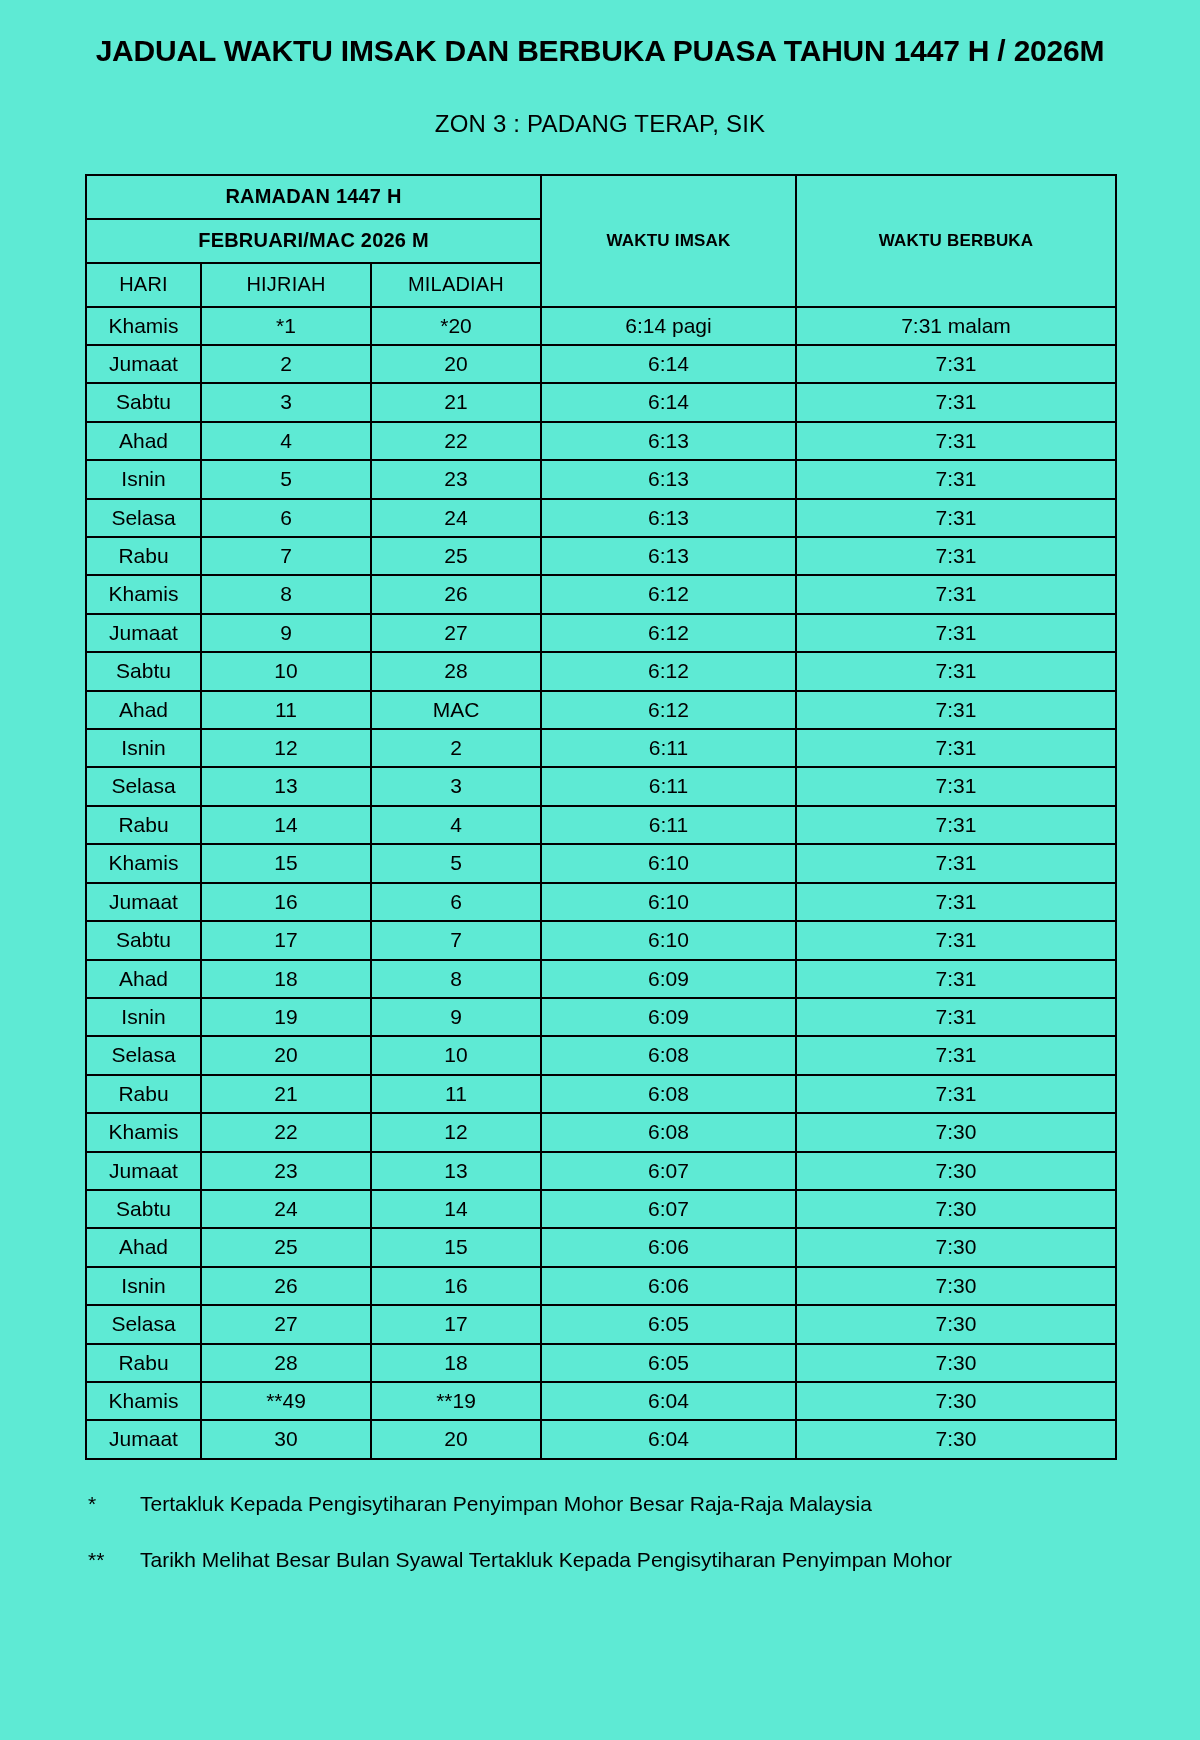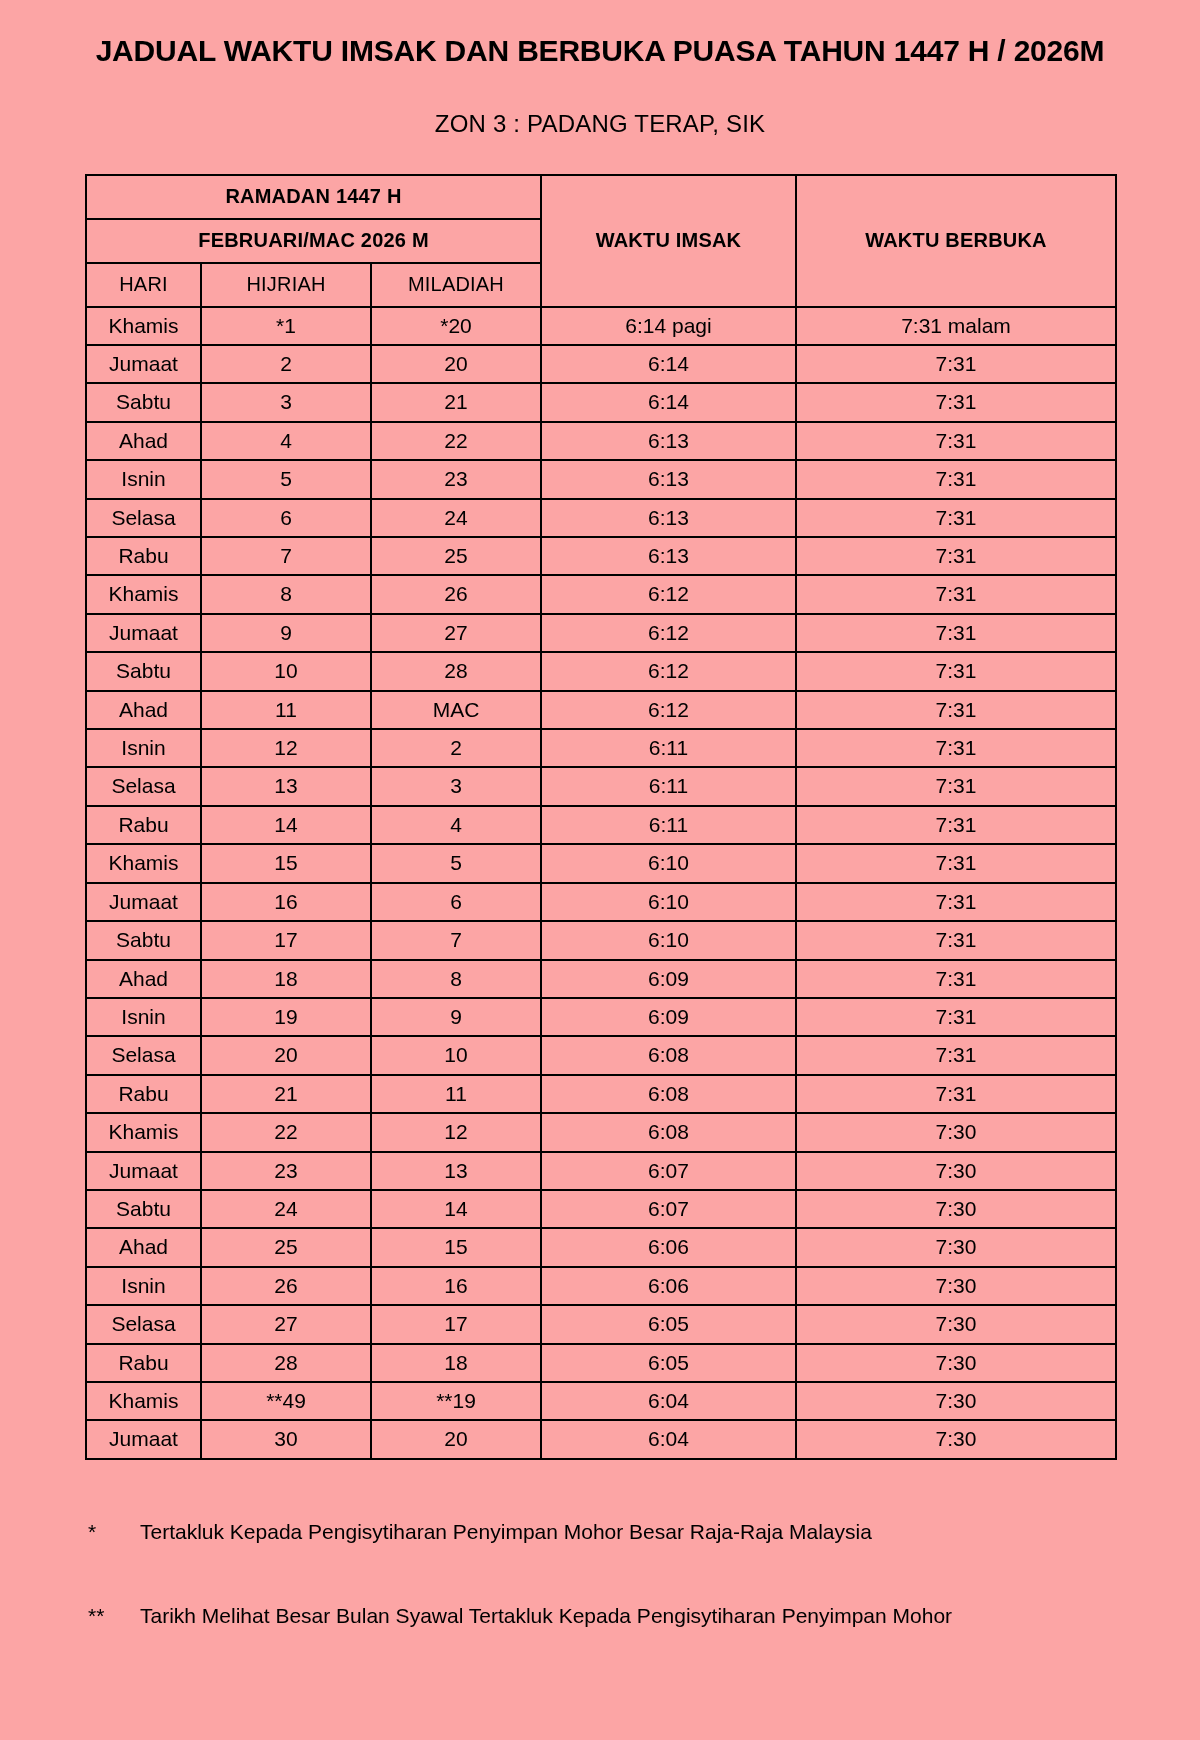--- a/index.html
+++ b/index.html
@@ -13,21 +13,21 @@
     font-family: "Liberation Sans", sans-serif;
     color: #000000;
     -webkit-font-smoothing: antialiased;
   }
   .page {
     width: 1200px;
     height: 1740px;
     box-sizing: border-box;
     padding: 0;
     position: relative;
-    background: #fca5a5;
+    background: #5eead4;
     overflow: hidden;
   }
 
   
   .header {
     padding: 30px 60px 0 60px;
     text-align: center;
   }
   .title-line {
     font-size: 30px;
@@ -74,21 +74,21 @@
     height: 42px;
     letter-spacing: 0.2px;
   }
   .hdr-sub {
     font-size: 20px;
     font-weight: normal;
     height: 42px;
     letter-spacing: 0.2px;
   }
   .hdr-big {
-    font-size: 20px;
+    font-size: 17px;
     font-weight: bold;
     letter-spacing: 0.2px;
   }
   tbody td {
     font-size: 21px;
     font-weight: normal;
     height: 36.4px;
     line-height: 36.4px;
   }
 
@@ -107,21 +107,20 @@
     margin-bottom: 29px;
   }
   .fn-marker {
     width: 52px;
     flex: 0 0 52px;
     font-size: 21px;
   }
   .fn-text {
     flex: 1 1 auto;
     white-space: nowrap;
-    margin-top: 28px;
   }
 </style>
 </head>
 <body>
 
 <div class="page">
 
   <div class="header">
     <div class="title-line">JADUAL WAKTU IMSAK DAN BERBUKA PUASA TAHUN 1447 H / 2026M</div>
     <div class="zone-line">ZON 3 : PADANG TERAP, SIK</div>

